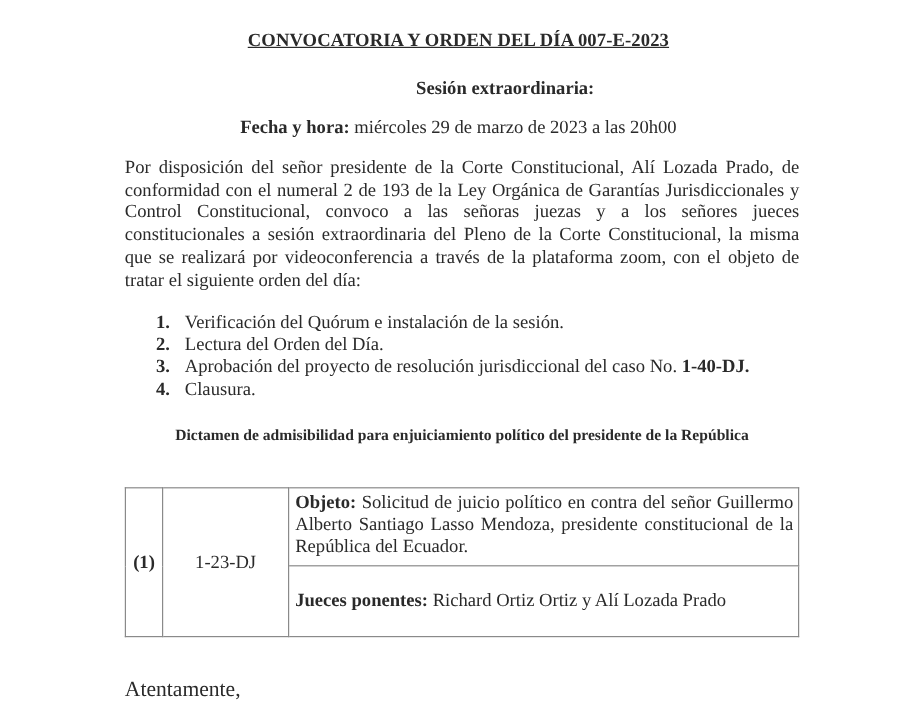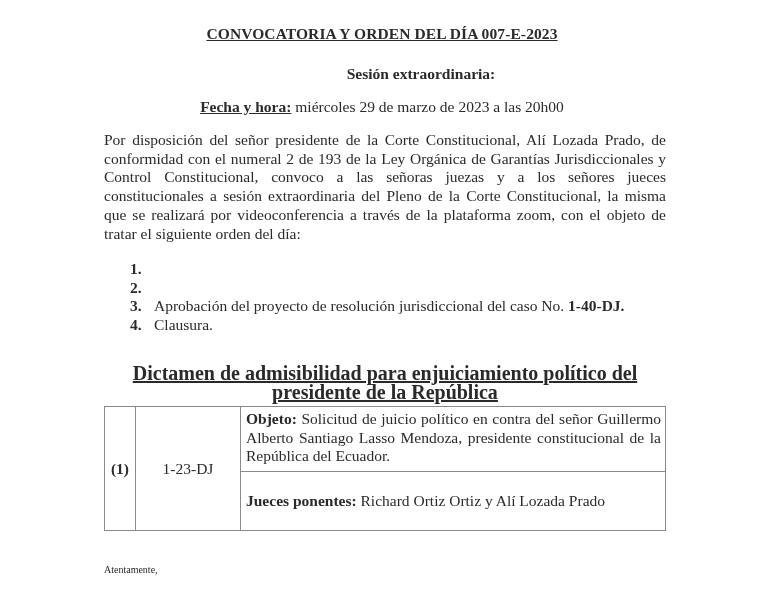--- a/index.html
+++ b/index.html
@@ -9,66 +9,68 @@
     color: #2a2a2a;
   }
   .page { position: absolute; left: 0; top: 0; width: 764px; height: 496px; }
   .center { position: absolute; left: 0; width: 764px; text-align: center; }
   .title {
     top: 25px; font-size: 15.5px; font-weight: bold; text-decoration: underline;
     letter-spacing: 0.1px;
   }
   .session { top: 65px; font-size: 15.5px; font-weight: bold; padding-left: 39px; }
   .datetime { top: 98px; font-size: 15.5px; }
-  .datetime b { font-weight: bold; text-decoration: underline; }
+  .datetime b { font-weight: bold; }
   .para {
     position: absolute; left: 104px; top: 131px; width: 562px;
     font-size: 15.5px; line-height: 18.7px; text-align: justify;
   }
   .agenda {
     position: absolute; left: 130px; top: 260px; margin: 0; padding: 0; list-style: none;
     font-size: 15.5px; line-height: 18.7px;
   }
   .agenda li { display: flex; }
   .agenda .num { font-weight: bold; width: 24px; }
   .agenda b { font-weight: bold; }
   .section-title {
-    position: absolute; left: 104px; top: 364px; width: 562px; text-align: center;
-    font-size: 20px; font-weight: bold; text-decoration: underline; line-height: 18.5px;
+    position: absolute; left: 104px; top: 354px; width: 562px; text-align: center;
+    font-size: 13px; font-weight: bold; line-height: 18.5px;
   }
   table.case {
     position: absolute; left: 104px; top: 406px; width: 562px; height: 120px;
     border-collapse: collapse; font-size: 15.5px;
   }
   table.case td { border: 1.5px solid #8a8a8a; vertical-align: middle; }
   td.c-num { width: 28px; text-align: center; font-weight: bold; }
   td.c-case { width: 102px; text-align: center; font-weight: normal; }
   td.c-obj { padding: 2px 4px 4px 5px; line-height: 18.6px; text-align: justify; height: 58px; margin-top: 37px; }
   td.c-judges { padding: 4px 5px; height: 50px; }
   td b { font-weight: bold; }
-  .closing { position: absolute; left: 104px; top: 564px; font-size: 10px; }
+  .closing { position: absolute; left: 104px; top: 564px; font-size: 18px; }
 </style>
 </head>
 <body>
 
 <div class="page">
   <div class="center title">CONVOCATORIA Y ORDEN DEL DÍA 007-E-2023</div>
   <div class="center session">Sesión extraordinaria:</div>
   <div class="center datetime">
     <b>Fecha y hora:</b><span> miércoles 29 de marzo de 2023 a las 20h00</span>
   </div>
 
   <div class="para">Por disposición del señor presidente de la Corte Constitucional, Alí Lozada Prado, de conformidad con el numeral 2 de 193 de la Ley Orgánica de Garantías Jurisdiccionales y Control Constitucional, convoco a las señoras juezas y a los señores jueces constitucionales a sesión extraordinaria del Pleno de la Corte Constitucional, la misma que se realizará por videoconferencia a través de la plataforma zoom, con el objeto de tratar el siguiente orden del día:</div>
 
   <ol class="agenda">
     <li>
       <span class="num">1.</span>
+      <span><span>Verificación del Quórum e instalación de la sesión.</span><b></b></span>
     </li>
     <li>
       <span class="num">2.</span>
+      <span><span>Lectura del Orden del Día.</span><b></b></span>
     </li>
     <li>
       <span class="num">3.</span>
       <span><span>Aprobación del proyecto de resolución jurisdiccional del caso No. </span><b>1-40-DJ.</b></span>
     </li>
     <li>
       <span class="num">4.</span>
       <span><span>Clausura.</span><b></b></span>
     </li>
   </ol>

